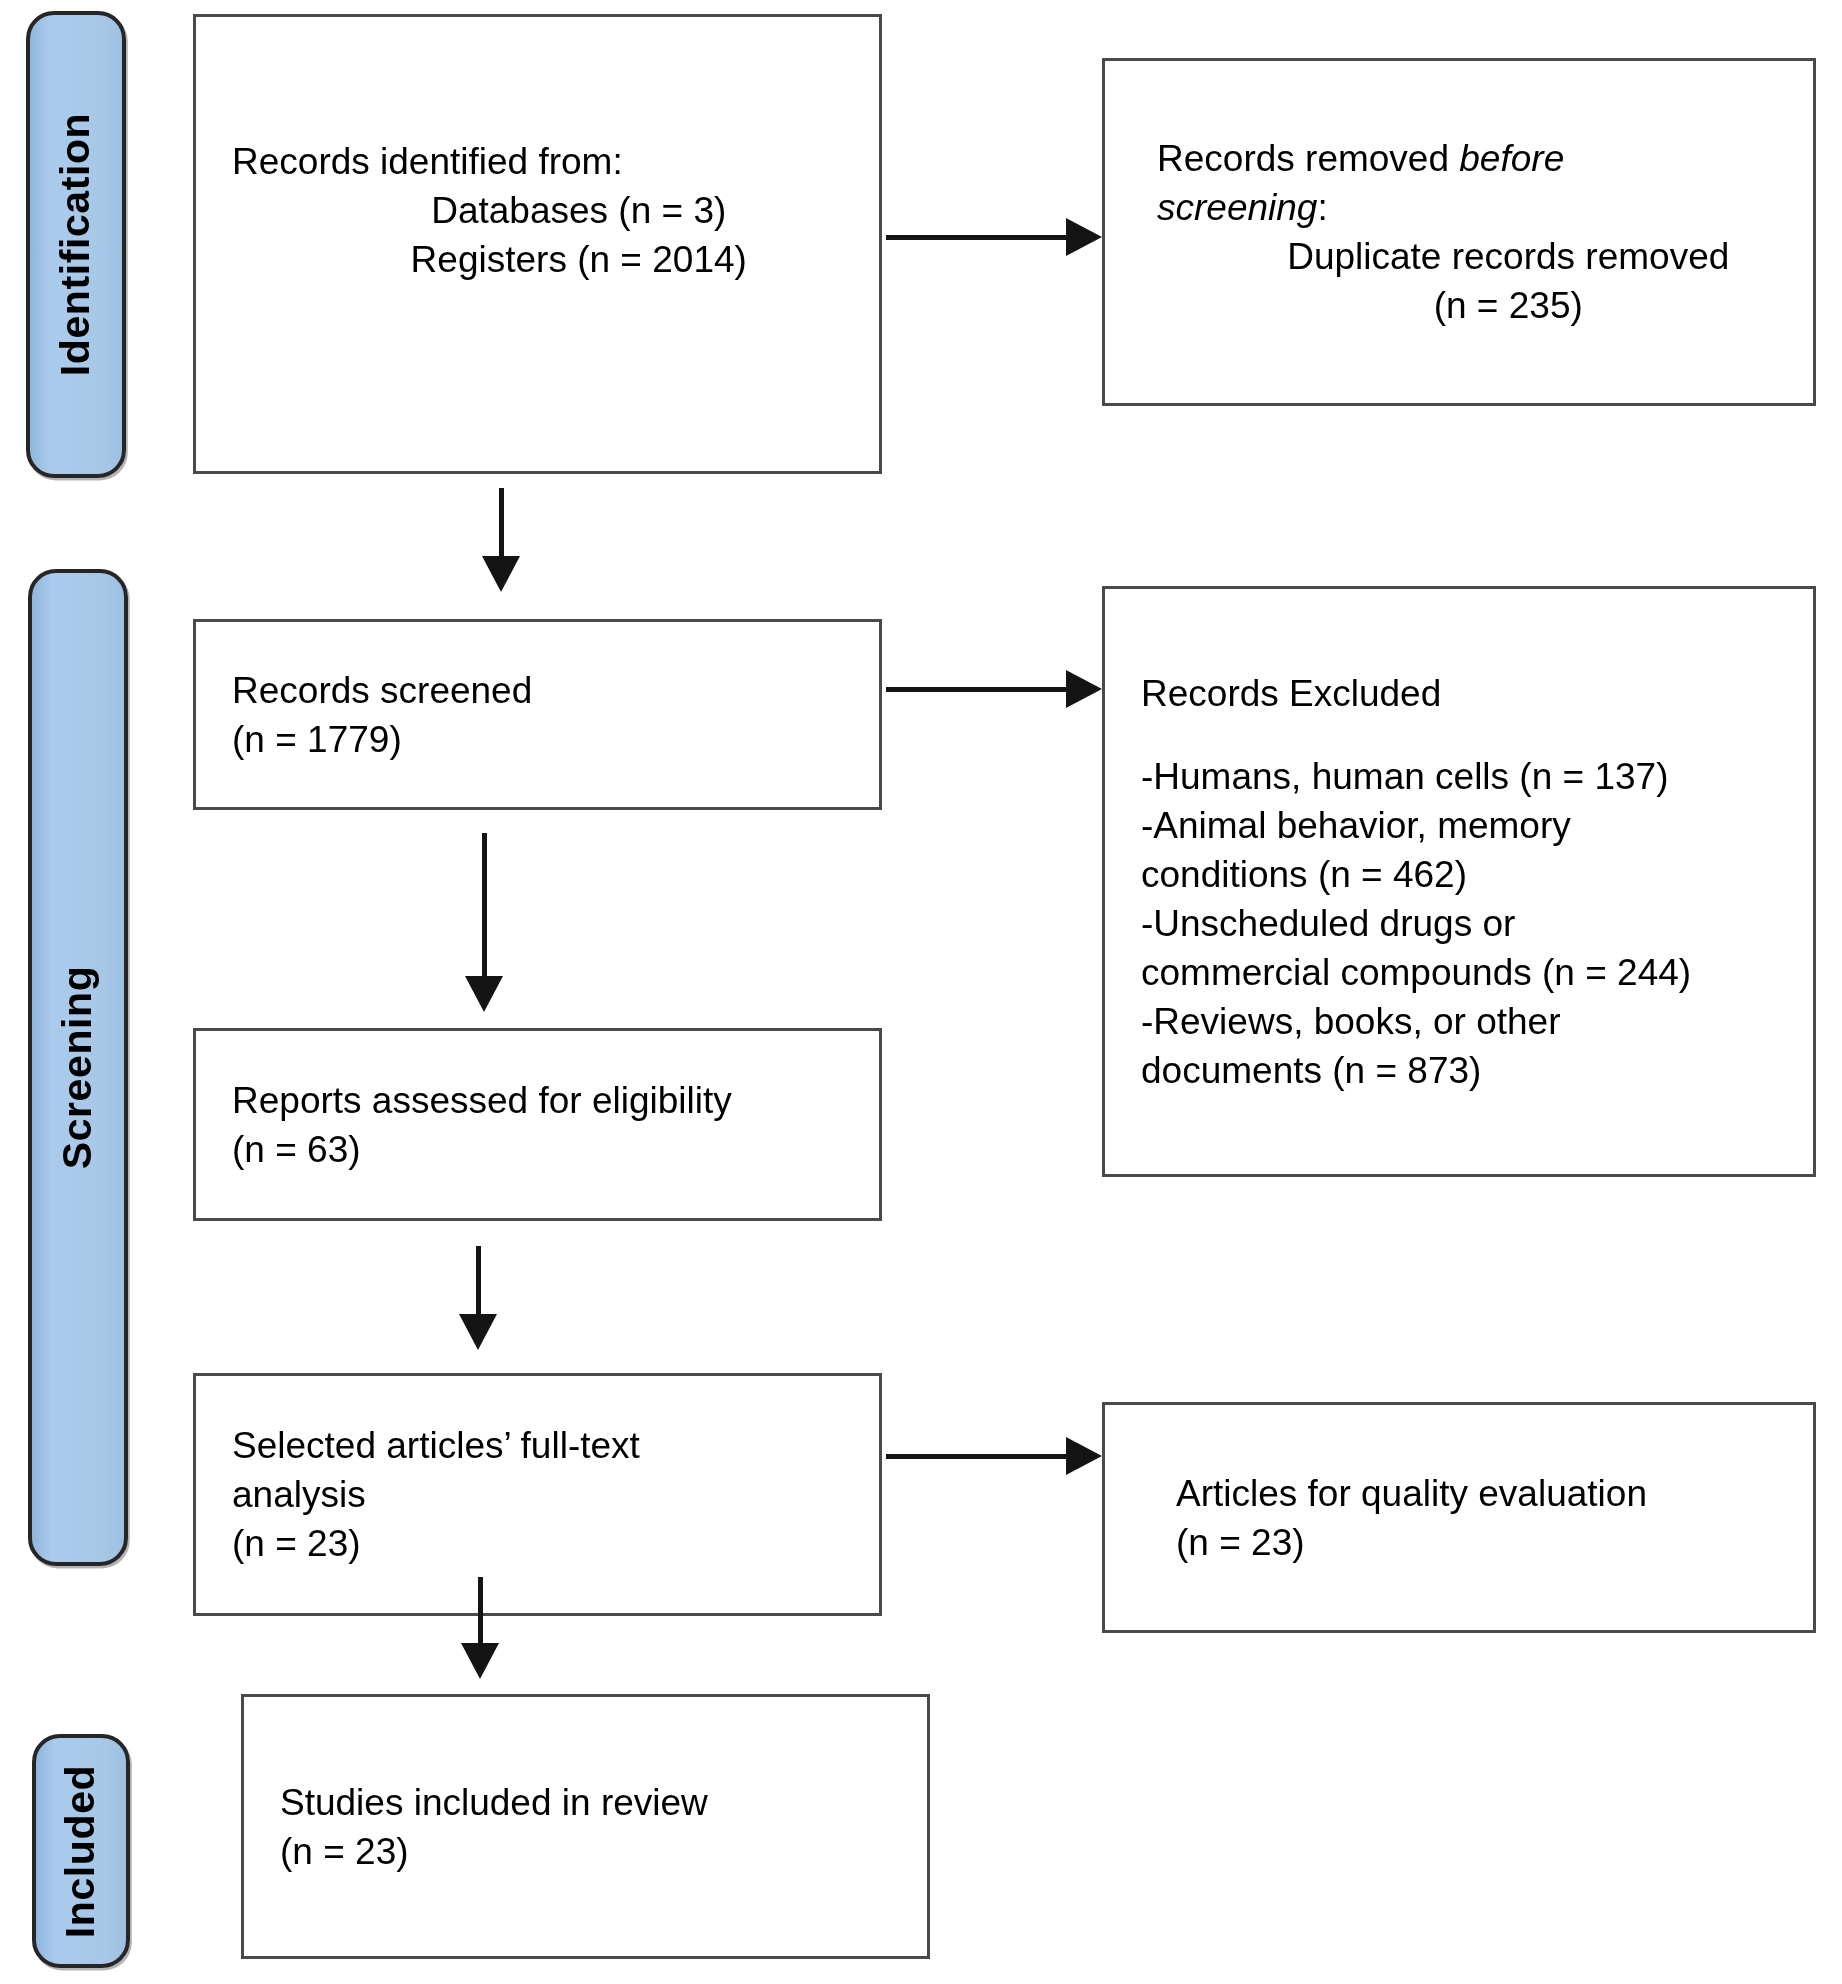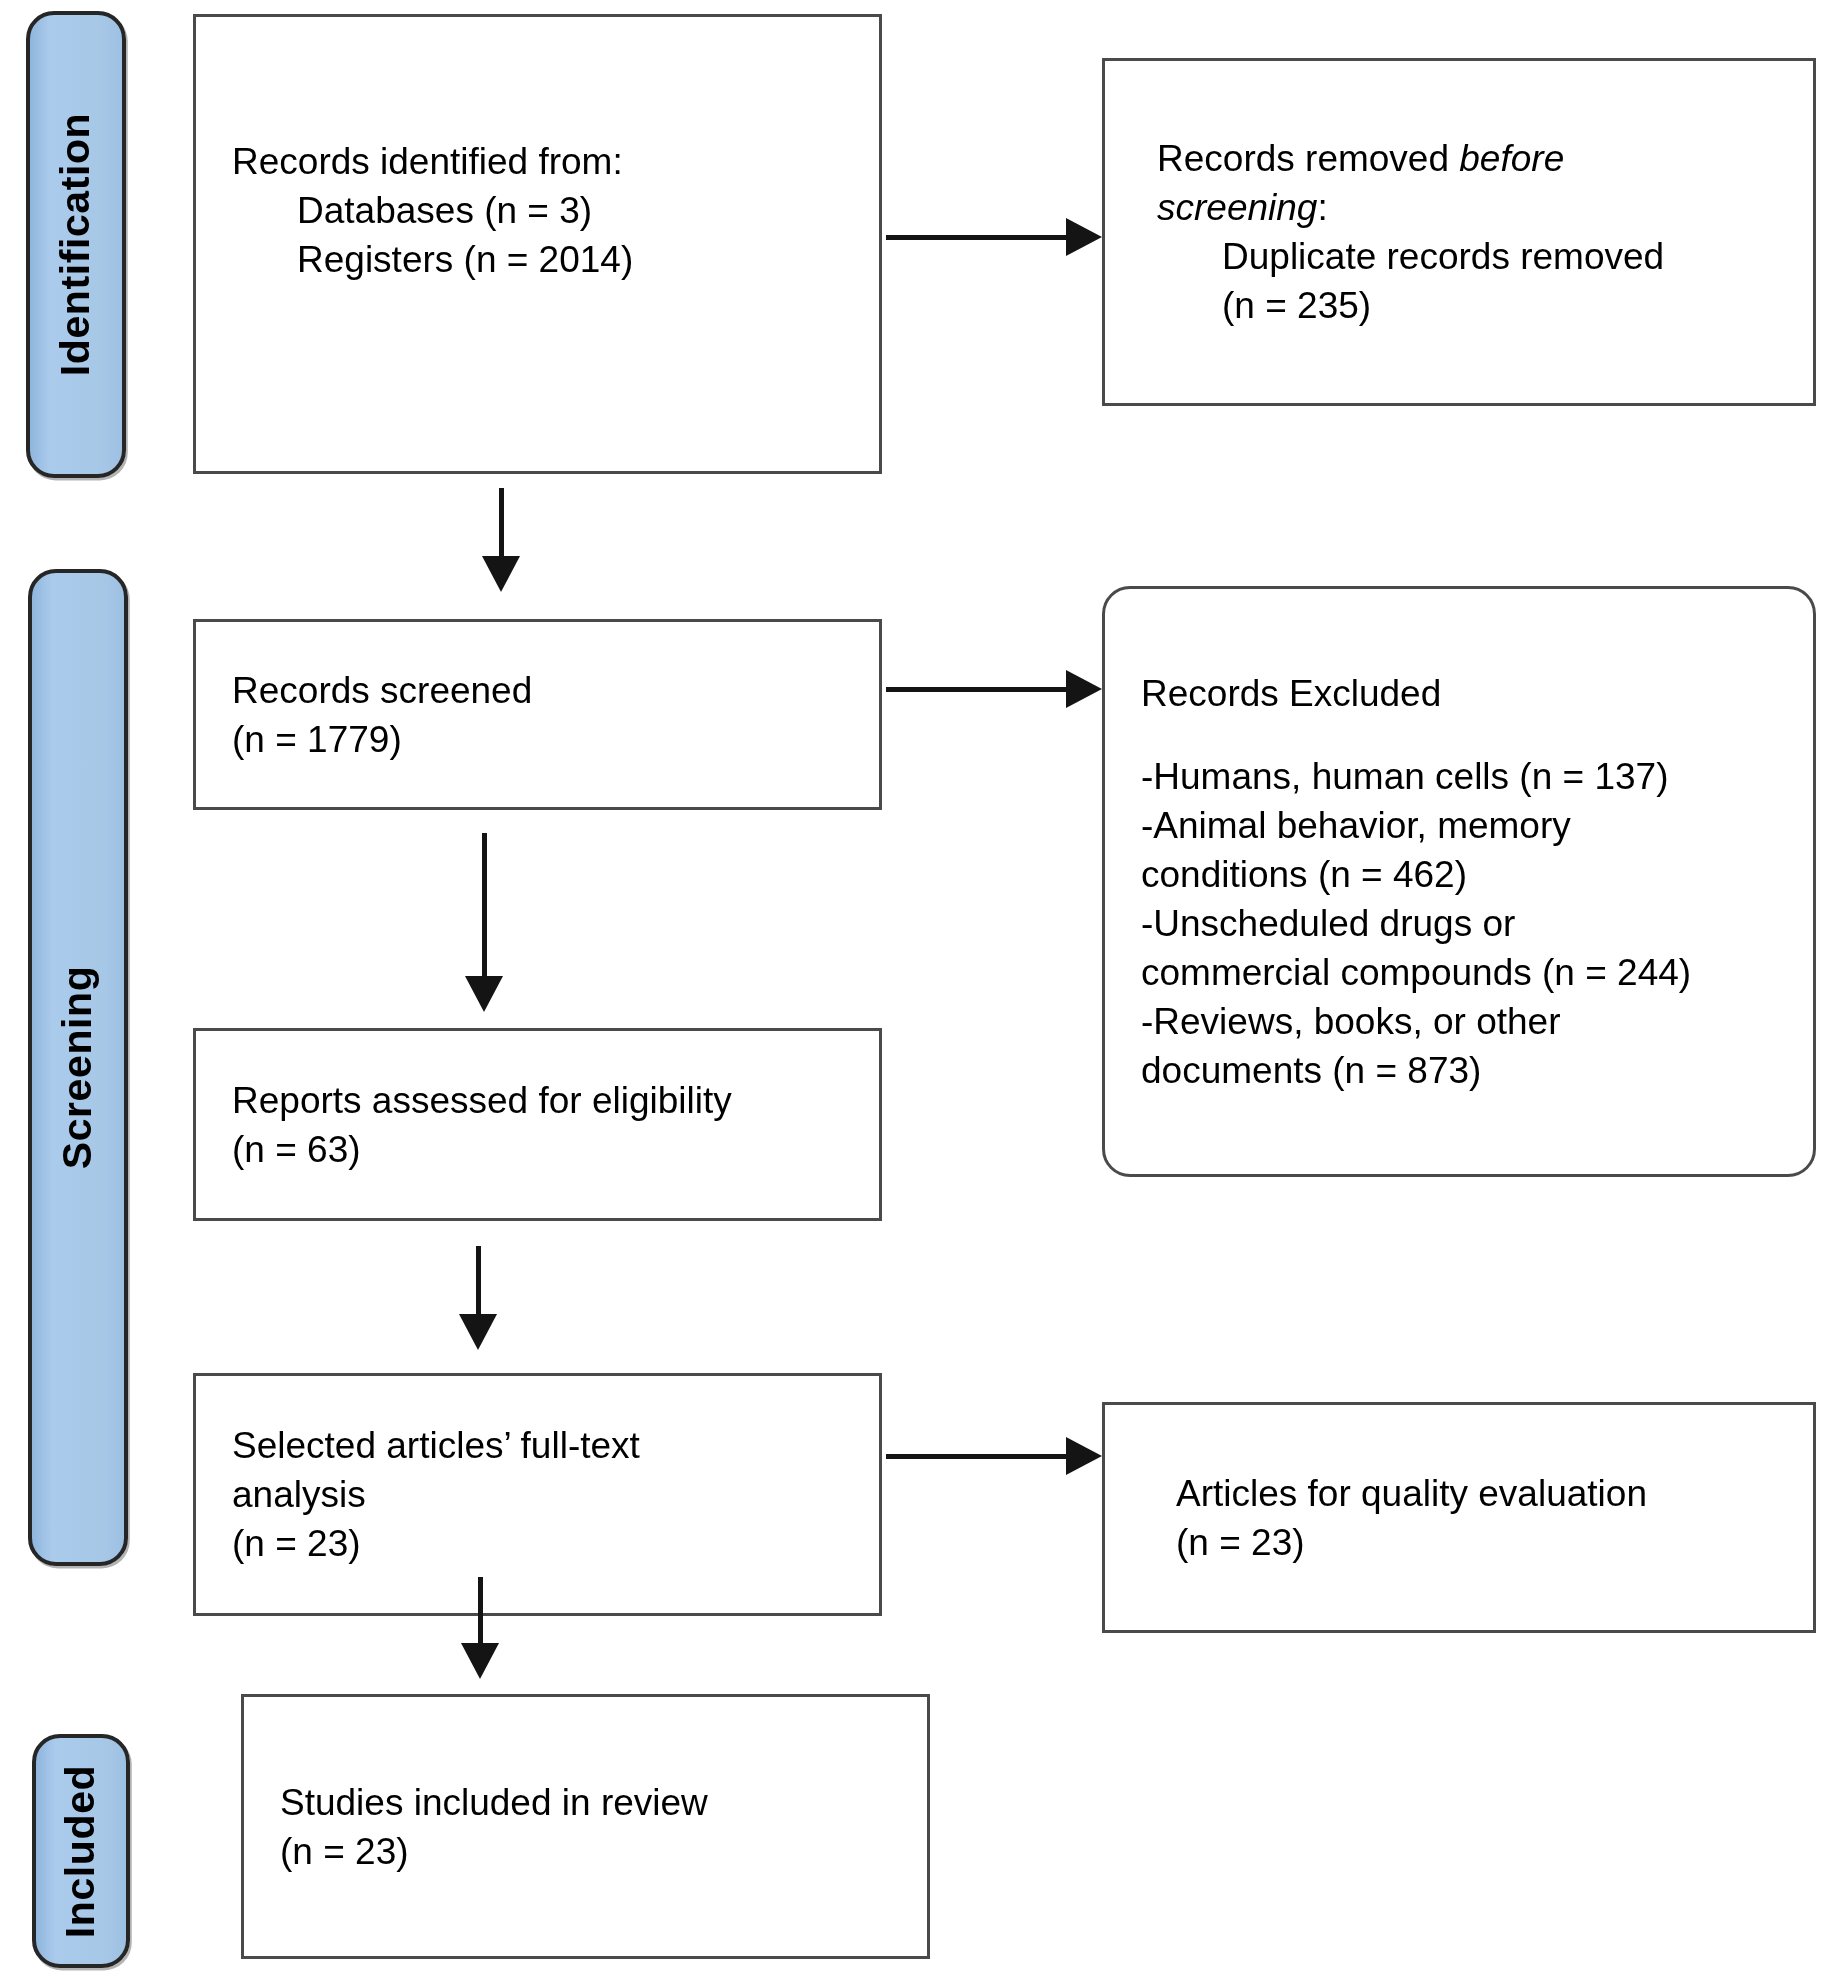--- a/index.html
+++ b/index.html
@@ -46,21 +46,21 @@
     border: 3.7px solid #4a4a4a;
     display: flex;
     flex-direction: column;
     justify-content: center;
     padding-left: 36px;
     padding-right: 18.5px;
     font-size: 37px;
     line-height: 49px;
   }
   .box .line { white-space: nowrap; }
-  .box .line.indent { padding-left: 65px; }
+  .box .line.indent { padding-left: 65px; text-align: center; }
   .box .line.blank { height: 34px; }
   .box .it { font-style: italic; }
 
   
   .arrow-h {
     position: absolute;
     height: 4.9px;
     background: #141414;
   }
   .arrow-h::after {
@@ -145,21 +145,21 @@
 
   <div class="box" style="left:1102px; top:58px; width:714px; height:348px; padding-left:52px;">
     <div>
         <div class="line"><span>Records removed </span><span class="it">before</span></div>
         <div class="line"><span class="it">screening</span><span>:</span></div>
         <div class="line indent"><span>Duplicate records removed</span></div>
         <div class="line indent"><span>(n = 235)</span></div>
       </div>
   </div>
 
-  <div class="box" style="left:1102px; top:586px; width:714px; height:591px;border-radius:28px;">
+  <div class="box" style="left:1102px; top:586px; width:714px; height:591px;">
     <div>
         <div class="line"><span>Records Excluded</span></div>
         <div class="line blank">&nbsp;</div>
         <div class="line"><span>-Humans, human cells (n = 137)</span></div>
         <div class="line"><span>-Animal behavior, memory</span></div>
         <div class="line"><span>conditions (n = 462)</span></div>
         <div class="line"><span>-Unscheduled drugs or</span></div>
         <div class="line"><span>commercial compounds (n = 244)</span></div>
         <div class="line"><span>-Reviews, books, or other</span></div>
         <div class="line"><span>documents (n = 873)</span></div>

